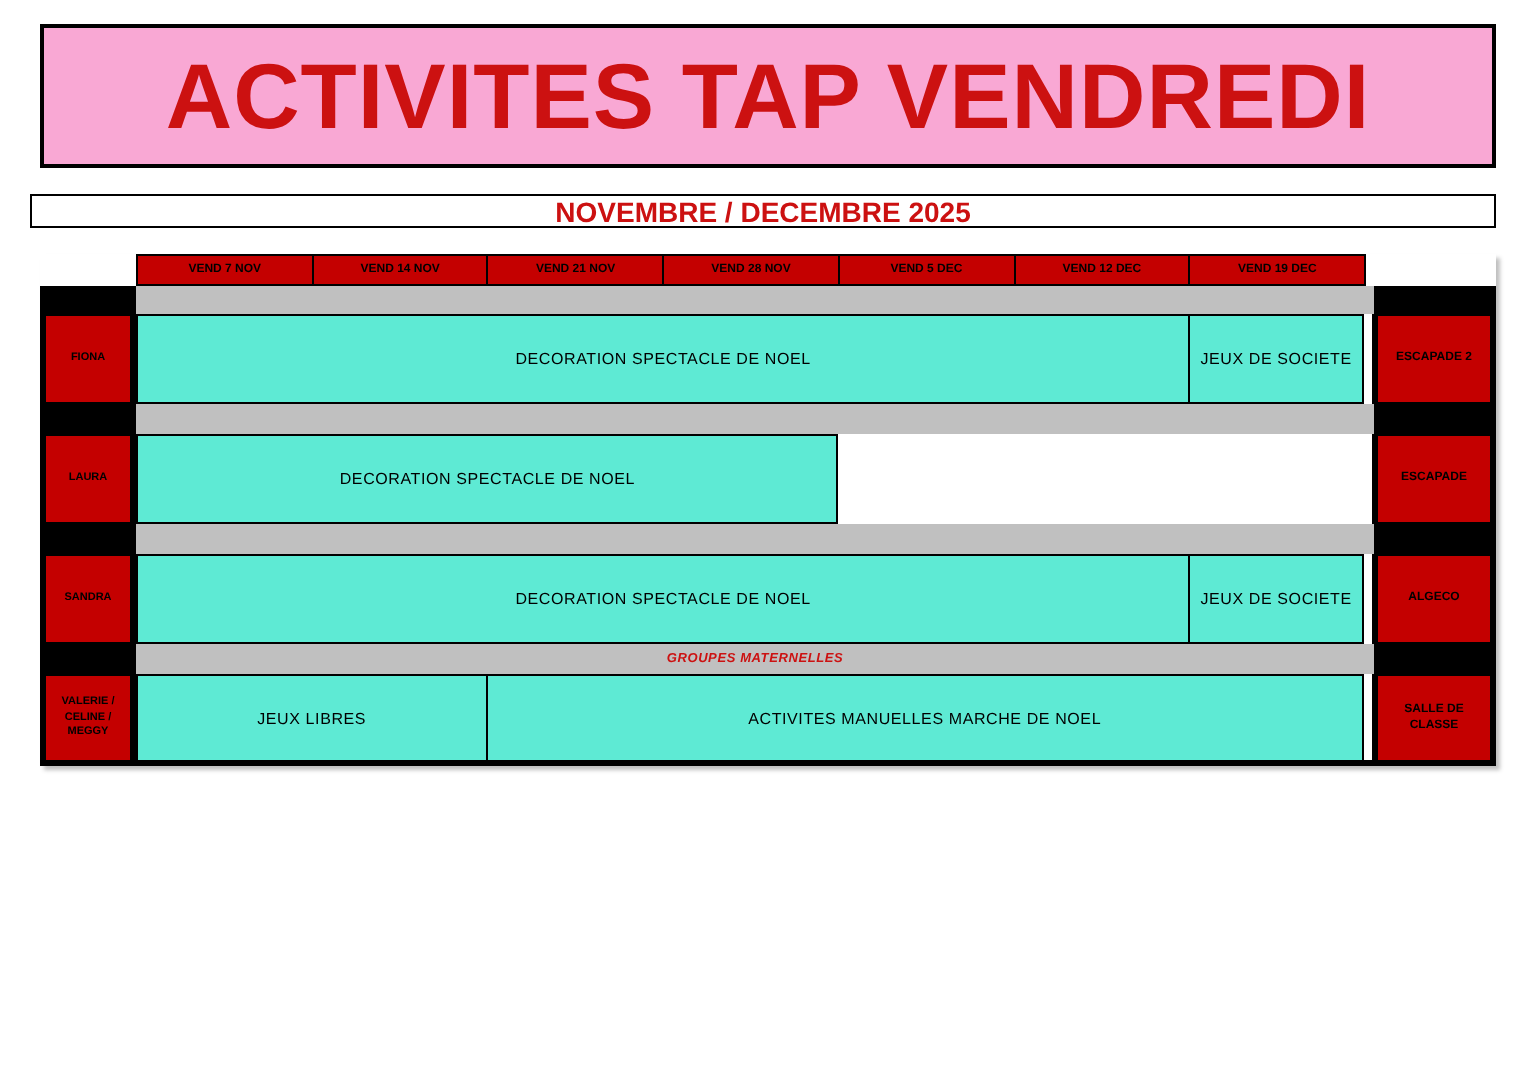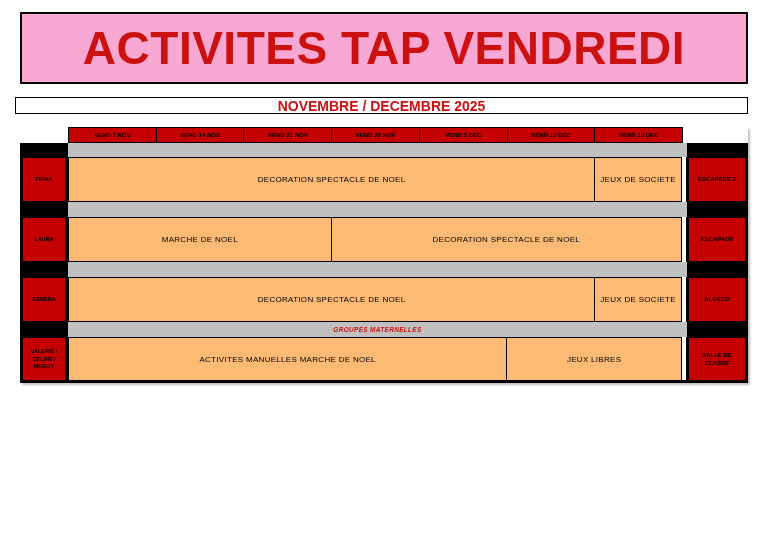--- a/index.html
+++ b/index.html
@@ -41,21 +41,21 @@
 
   .left-col{position:absolute;left:0;top:16px;width:48px;height:239px;background:#000;}
   .right-col{position:absolute;left:666px;top:16px;width:62px;height:239px;background:#000;}
 
   .band{position:absolute;left:48px;width:619px;height:15px;background:var(--band_gray);}
   .band.sep{display:flex;align-items:center;justify-content:center;}
   .sep-label{font-size:6.5px;font-weight:bold;font-style:italic;color:var(--title_red);letter-spacing:0.3px;}
 
   .crow{position:absolute;left:48px;width:615px;height:45px;display:flex;}
   .cell{
-    box-sizing:border-box;background:#fdba74;border:1px solid #000;
+    box-sizing:border-box;background:#5eead4;border:1px solid #000;
     display:flex;align-items:center;justify-content:center;text-align:left;
     font-size:8px;color:#000;letter-spacing:0.3px;
   }
   .cell + .cell{margin-left:-1px;}
   .sp1{width:14.2857%;}.sp2{width:28.5714%;}.sp3{width:42.8571%;}
   .sp4{width:57.1429%;}.sp5{width:71.4286%;}.sp6{width:85.7143%;}
 
   .alabel{
     position:absolute;left:2px;width:44px;height:45px;
     background:var(--red);border:1px solid #000;box-sizing:border-box;
@@ -124,43 +124,40 @@
     <div class="crow" style="top:30px;">
       <div class="cell sp6">
           <span>DECORATION SPECTACLE DE NOEL</span>
         </div>
       <div class="cell sp1">
           <span>JEUX DE SOCIETE</span>
         </div>
     </div>
 
     <div class="crow" style="top:90px;">
-      <div class="cell sp3">
-          <span>MARCHE DE NOEL</span>
-        </div>
       <div class="cell sp4">
           <span>DECORATION SPECTACLE DE NOEL</span>
         </div>
     </div>
 
     <div class="crow" style="top:150px;">
       <div class="cell sp6">
           <span>DECORATION SPECTACLE DE NOEL</span>
         </div>
       <div class="cell sp1">
           <span>JEUX DE SOCIETE</span>
         </div>
     </div>
 
     <div class="crow" style="top:210px;">
+      <div class="cell sp2">
+          <span>JEUX LIBRES</span>
+        </div>
       <div class="cell sp5">
           <span>ACTIVITES MANUELLES MARCHE DE NOEL</span>
-        </div>
-      <div class="cell sp2">
-          <span>JEUX LIBRES</span>
         </div>
     </div>
 
     <div class="alabel" style="top:30px;">FIONA</div>
     <div class="alabel" style="top:90px;">LAURA</div>
     <div class="alabel" style="top:150px;">SANDRA</div>
     <div class="alabel" style="top:210px;">VALERIE / CELINE / MEGGY</div>
 
     <div class="llabel" style="top:30px;">ESCAPADE 2</div>
     <div class="llabel" style="top:90px;">ESCAPADE</div>

